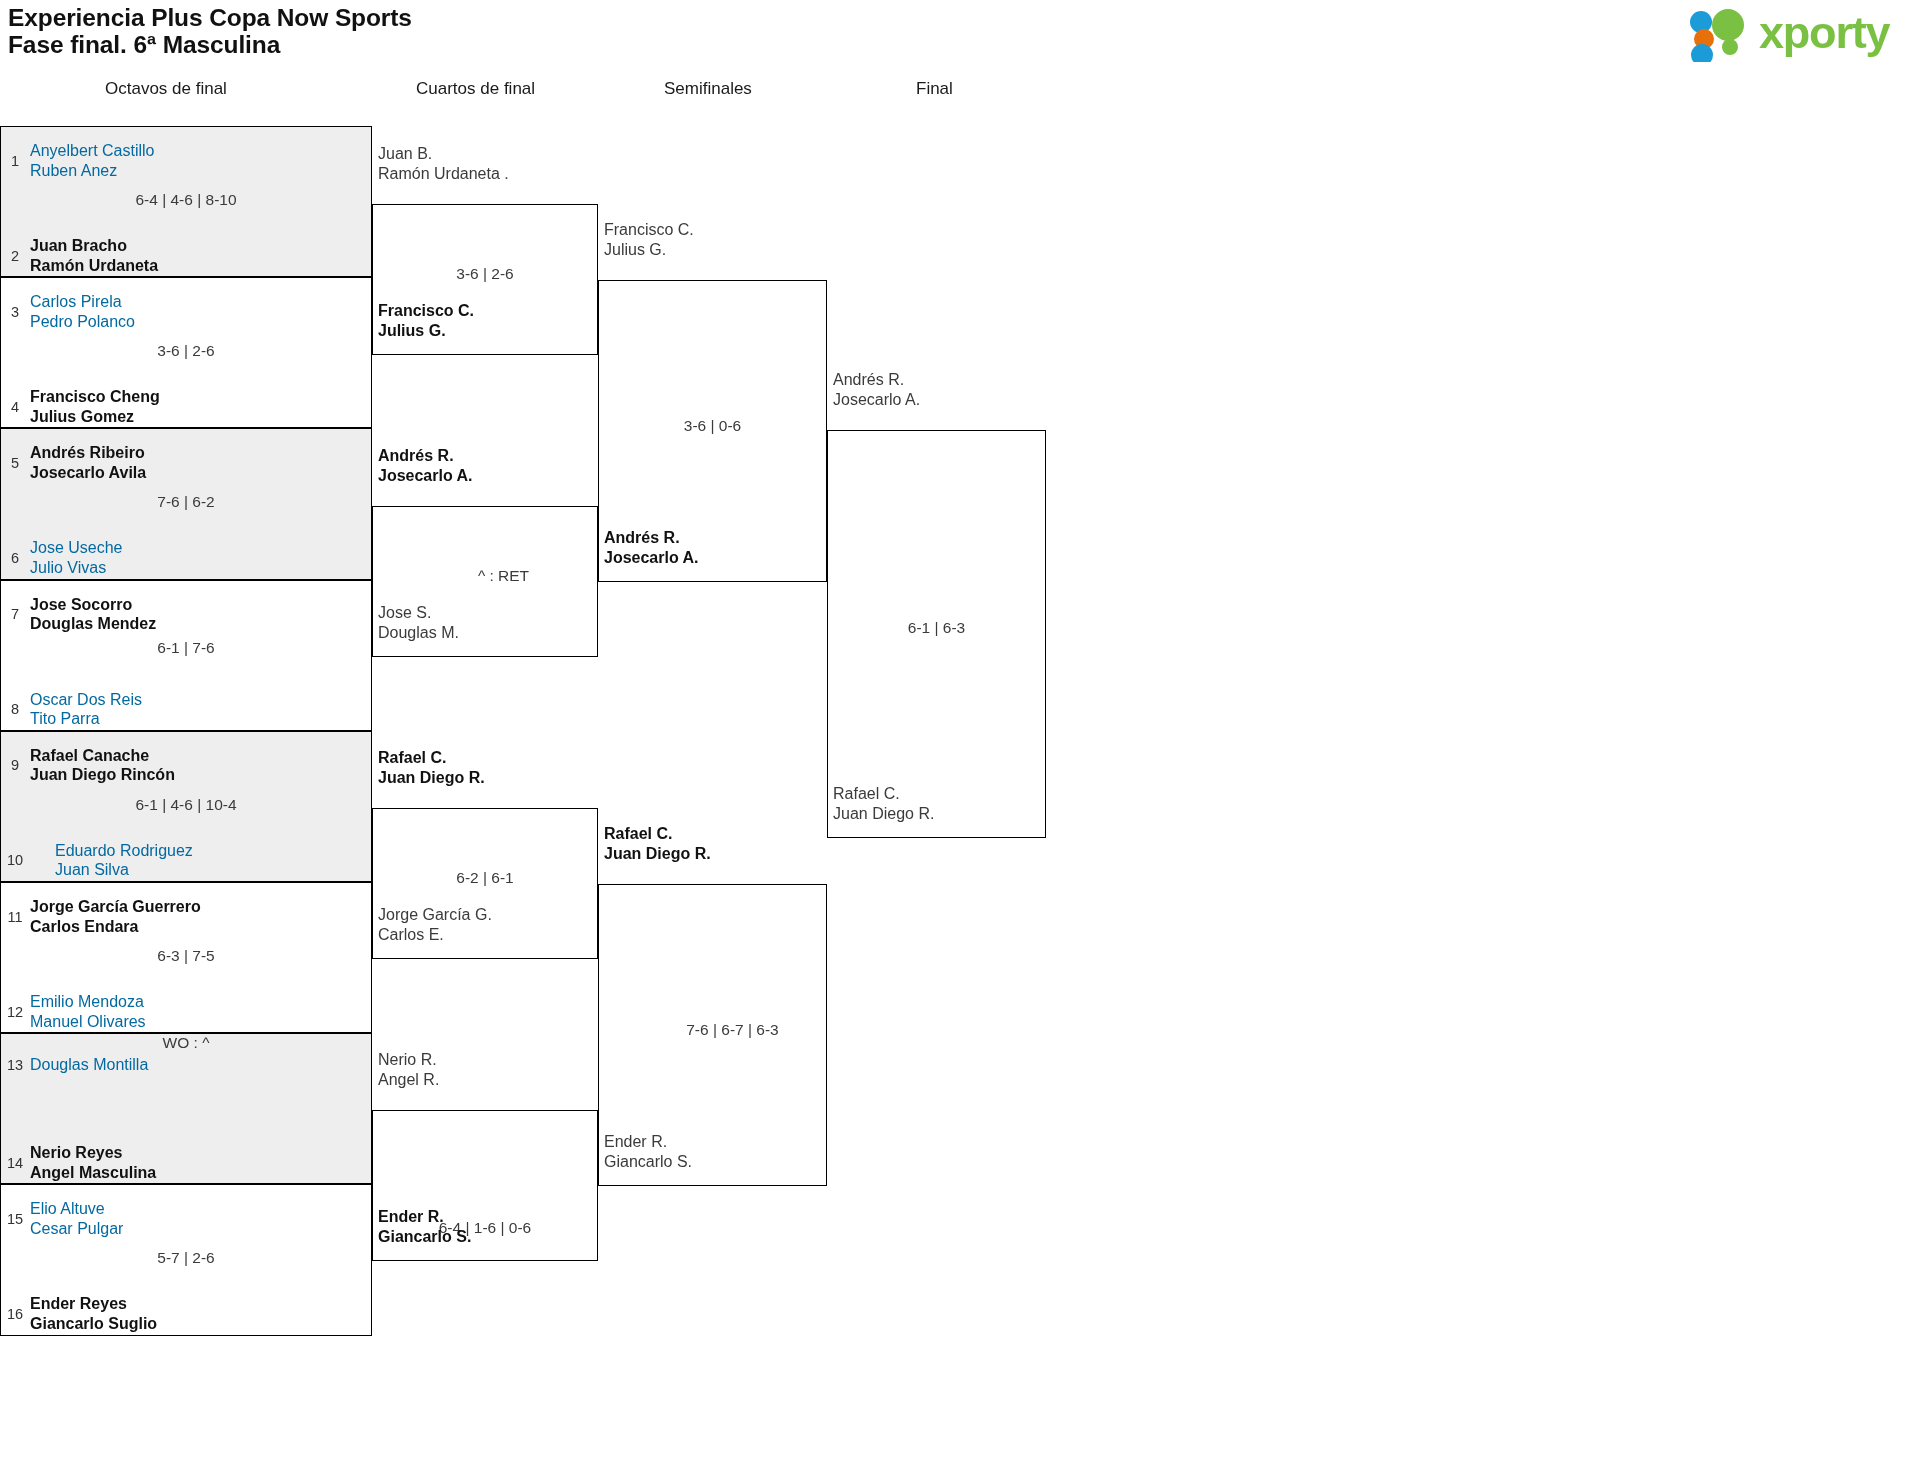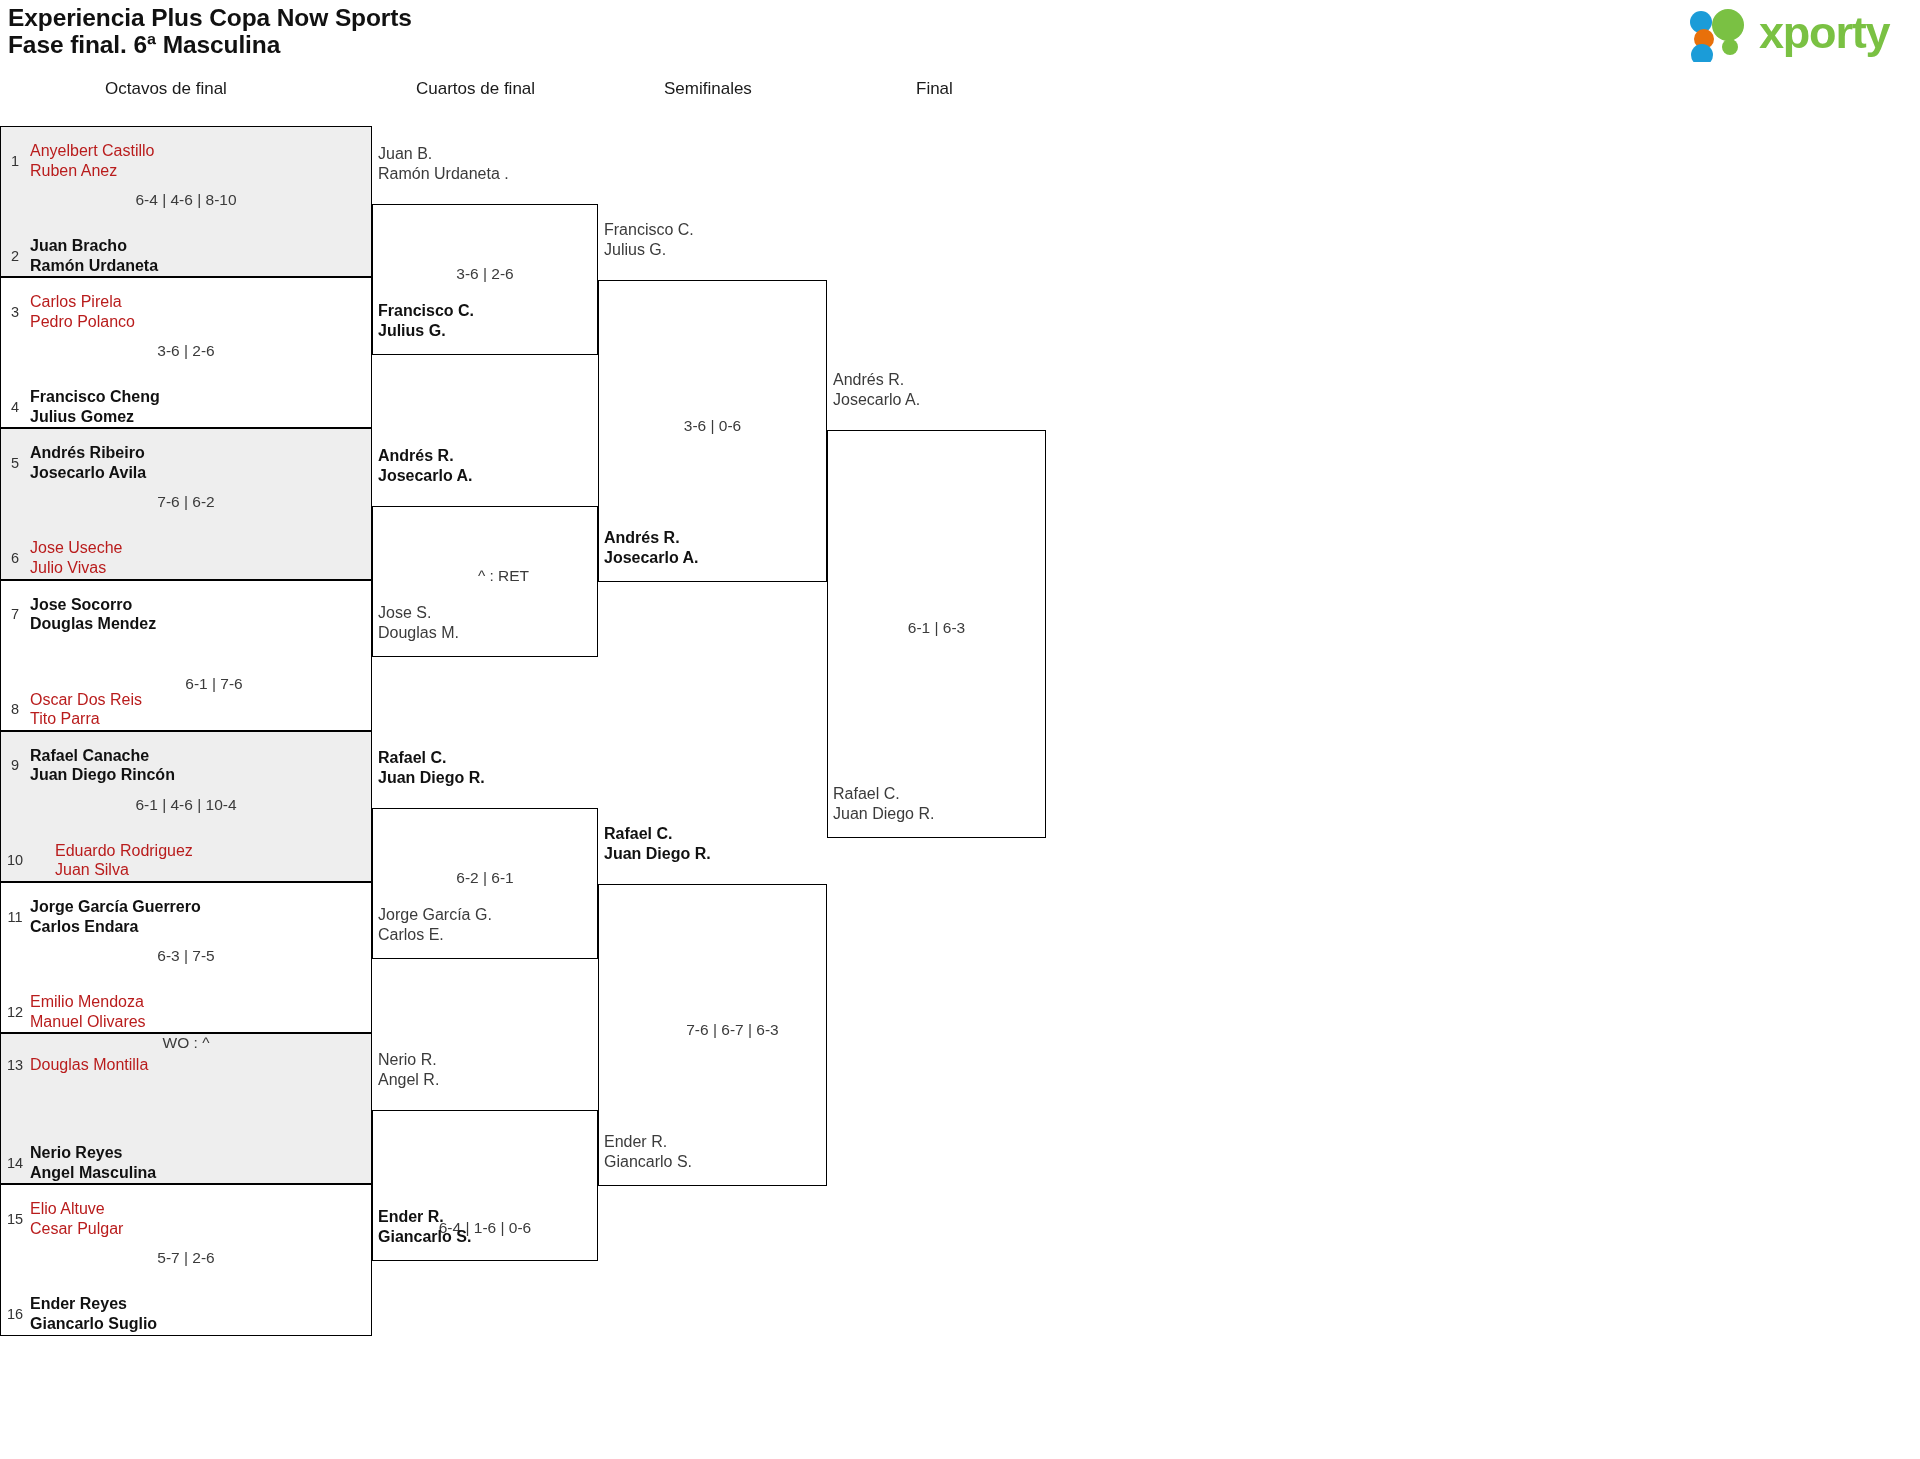--- a/index.html
+++ b/index.html
@@ -84,21 +84,21 @@
   .seedno {
     width: 30px;
     text-align: center;
     font-size: 14.5px;
     color: #333333;
     flex: 0 0 30px;
   }
   .pairnames {
     font-size: 16px;
     line-height: 1.22;
-    color: #b91c1c;
+    color: #0369a1;
     white-space: nowrap;
   }
   .pairnames.winner { color: #111111; font-weight: bold; }
 
   .r16-score {
     position: absolute;
     left: 0;
     width: 372px;
     text-align: center;
     font-size: 15.5px;
@@ -204,21 +204,21 @@
       </div>
     </div>
     <div class="r16-cell plain" style="top: 579.6px; height: 151.2px;"></div>
     <div class="seedrow" style="top: 594.6px;">
       <div class="seedno">7</div>
       <div class="pairnames winner">
         <div>Jose Socorro</div>
         <div>Douglas Mendez</div>
       </div>
     </div>
-    <div class="r16-score" style="top: 675px; padding-left: 28px;">6-1 | 7-6</div>
+    <div class="r16-score" style="top: 639px;">6-1 | 7-6</div>
     <div class="seedrow" style="top: 689.6px;">
       <div class="seedno">8</div>
       <div class="pairnames">
         <div>Oscar Dos Reis</div>
         <div>Tito Parra</div>
       </div>
     </div>
     <div class="r16-cell shaded" style="top: 730.8px; height: 151.2px;"></div>
     <div class="seedrow" style="top: 745.8px;">
       <div class="seedno">9</div>

